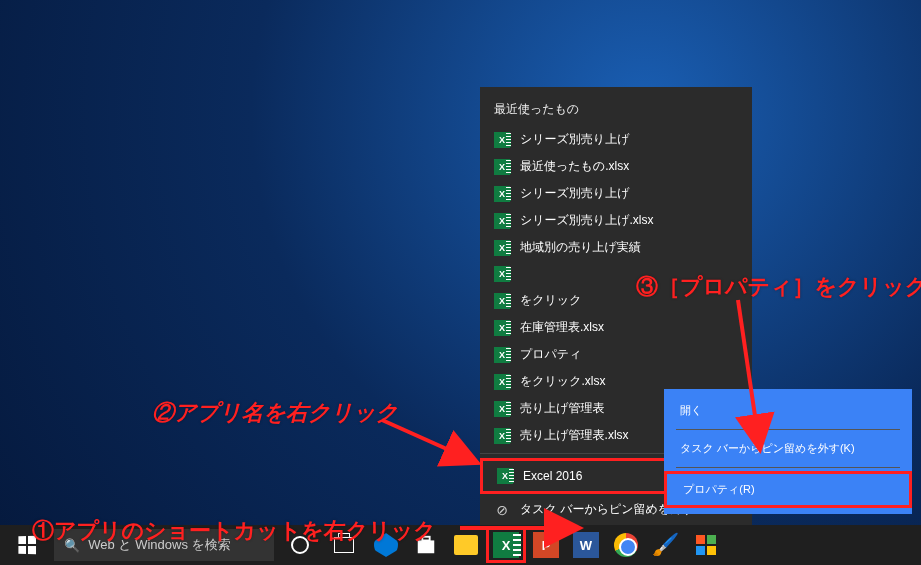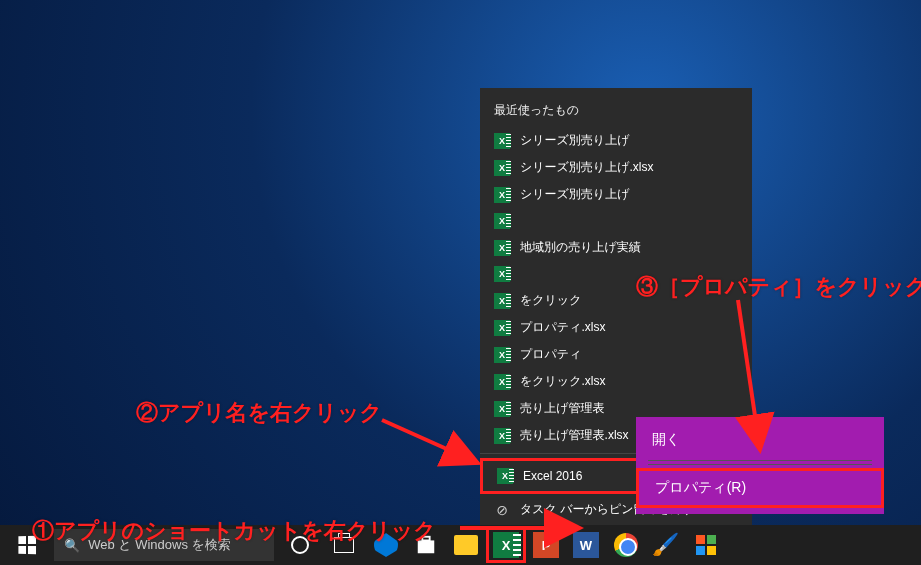--- a/index.html
+++ b/index.html
@@ -86,27 +86,27 @@
 }
 .jl-unpin {
   display: flex; align-items: center;
   padding: 7px 14px;
   gap: 10px;
 }
 
 
 .submenu {
   position: absolute;
-  left: 636px;
+  left: 664px;
   bottom: 51px;
   width: 248px;
-  background: #a21caf;
+  background: #3b82f6;
   color: #fff;
   padding: 6px 0;
-  font-size: 14px;
+  font-size: 11px;
 }
 .sm-item {
   padding: 8px 16px;
 }
 .sm-divider { height: 1px; background: #555; margin: 3px 12px; }
 .sm-prop {
   padding: 8px 16px;
   border: 3px solid #ff2020;
 }
 
@@ -228,43 +228,44 @@
 
 <div class="jumplist">
   <div class="jl-header">最近使ったもの</div>
 
   <div class="jl-item">
     <span class="xl-ico">X</span>
     <span>シリーズ別売り上げ</span>
   </div>
   <div class="jl-item">
     <span class="xl-ico">X</span>
+    <span>最近使ったもの.xlsx</span>
+  </div>
+  <div class="jl-item">
+    <span class="xl-ico">X</span>
+    <span>シリーズ別売り上げ</span>
+  </div>
+  <div class="jl-item">
+    <span class="xl-ico">X</span>
     <span>シリーズ別売り上げ.xlsx</span>
   </div>
   <div class="jl-item">
     <span class="xl-ico">X</span>
-    <span>シリーズ別売り上げ</span>
-  </div>
-  <div class="jl-item">
-    <span class="xl-ico">X</span>
-  </div>
-  <div class="jl-item">
-    <span class="xl-ico">X</span>
     <span>地域別の売り上げ実績</span>
   </div>
   <div class="jl-item">
     <span class="xl-ico">X</span>
   </div>
   <div class="jl-item">
     <span class="xl-ico">X</span>
     <span>をクリック</span>
   </div>
   <div class="jl-item">
     <span class="xl-ico">X</span>
-    <span>プロパティ.xlsx</span>
+    <span>在庫管理表.xlsx</span>
   </div>
   <div class="jl-item">
     <span class="xl-ico">X</span>
     <span>プロパティ</span>
   </div>
   <div class="jl-item">
     <span class="xl-ico">X</span>
     <span>をクリック.xlsx</span>
   </div>
   <div class="jl-item">
@@ -284,20 +285,21 @@
   </div>
   <div class="jl-unpin">
     <span class="pin-ico">⊘</span>
     <span>タスク バーからピン留めを外す</span>
   </div>
 </div>
 
 <div class="submenu">
   <div class="sm-item">開く</div>
   <div class="sm-divider"></div>
+  <div class="sm-item">タスク バーからピン留めを外す(K)</div>
   <div class="sm-divider"></div>
   <div class="sm-prop">プロパティ(R)</div>
 </div>
 
 <div class="taskbar">
   <div class="taskbar-btn">
     <div class="win-logo">
         <span></span>
         <span></span>
         <span></span>
@@ -342,21 +344,21 @@
   </div>
   <div class="app-btn">
     <span class="brush-ico">🖌️</span>
   </div>
   <div class="app-btn">
     <div class="grid-ico"></div>
   </div>
 </div>
 
 <div class="callout" style="left:32px; top:516px;">①アプリのショートカットを右クリック</div>
-<div class="callout" style="left:136px; top:398px;">②アプリ名を右クリック</div>
+<div class="callout" style="left:152px; top:398px;font-style:italic;">②アプリ名を右クリック</div>
 <div class="callout" style="left:636px; top:272px;">③［プロパティ］をクリック</div>
 
 <svg class="arrows">
   <defs>
     <marker id="ah" markerWidth="12" markerHeight="12" refX="9" refY="5" orient="auto">
       <path d="M0,0 L10,5 L0,10 Z" fill="#ff2020"></path>
     </marker>
   </defs>
 
   <line x1="460" y1="528" x2="580" y2="528" stroke="#ff2020" stroke-width="4" marker-end="url(#ah)"></line>

